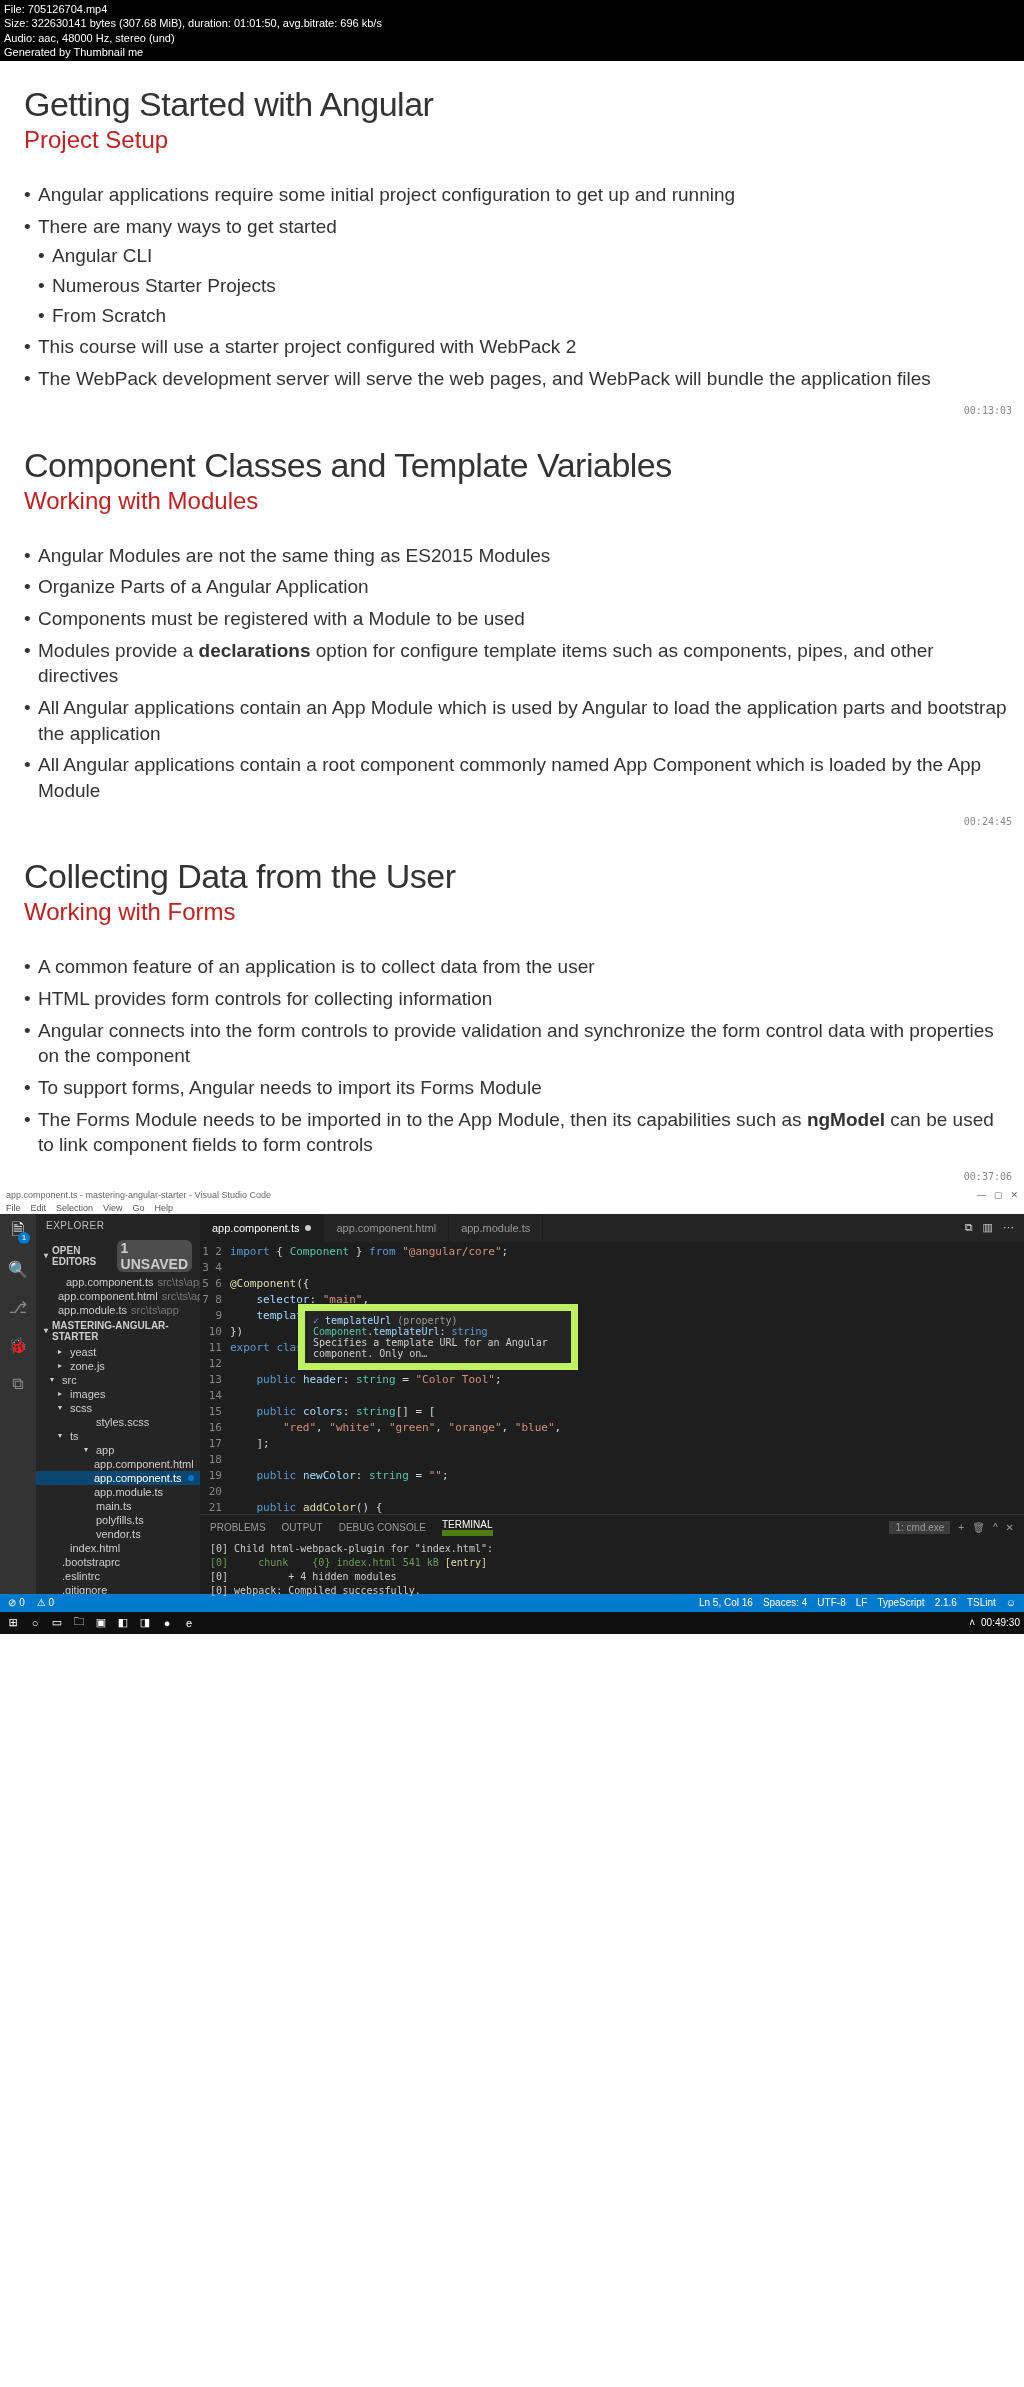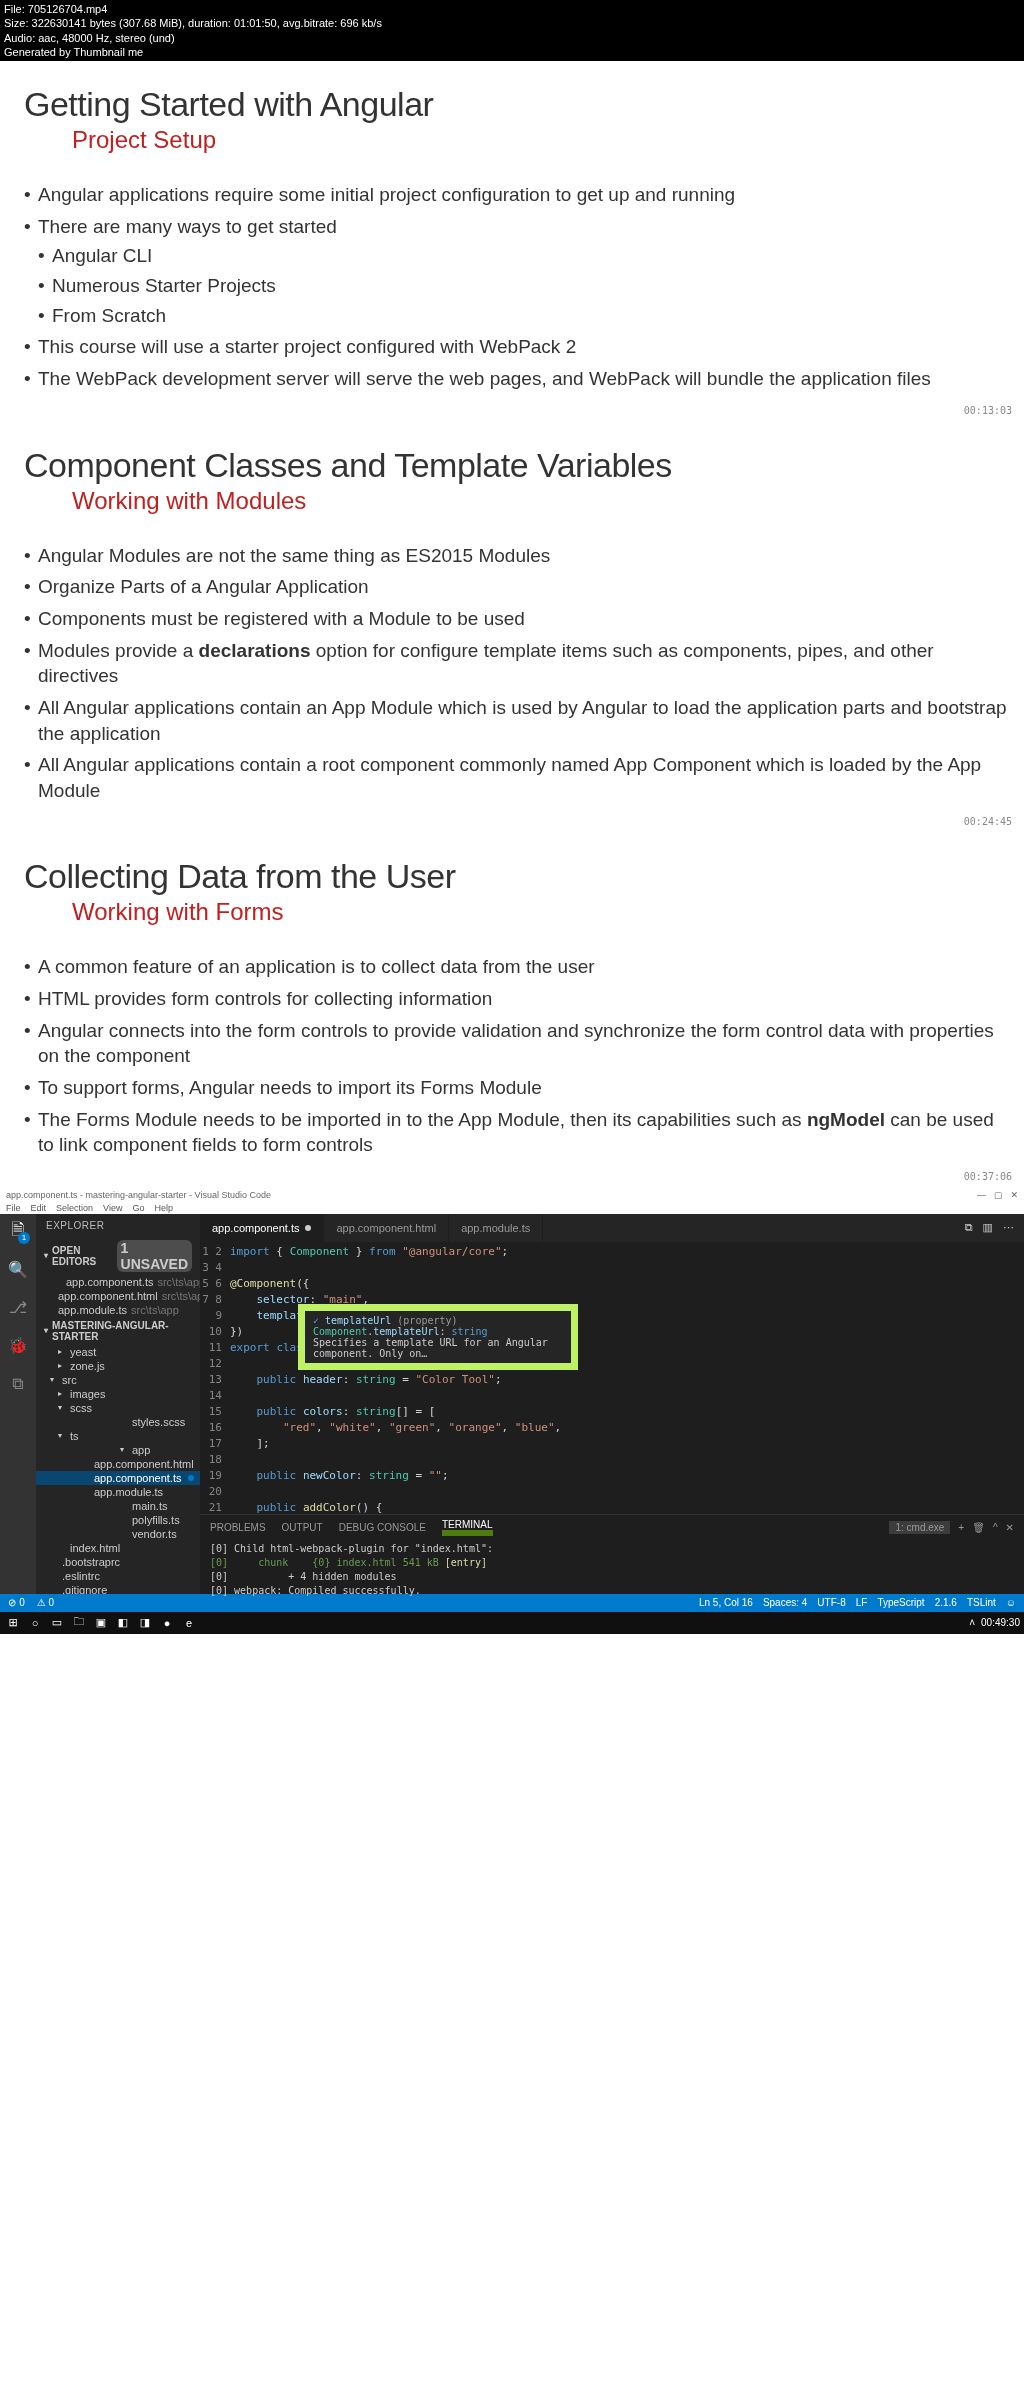--- a/index.html
+++ b/index.html
@@ -1,20 +1,20 @@
 <!DOCTYPE html>
 <html><head>
 <meta charset="utf-8">
 <style>
   * { box-sizing: border-box; margin: 0; padding: 0; }
   body { font-family: "Segoe UI", Arial, sans-serif; background: #fff; color: #333; width: 1024px; }
   .video-meta { background: #000; color: #fff; font-family: Arial, sans-serif; font-size: 11px; padding: 2px 4px; line-height: 1.3; }
   .slide { padding: 24px 16px 24px 24px; position: relative; }
   .slide h1 { font-size: 34px; font-weight: 300; color: #333; margin-bottom: 2px; letter-spacing: -0.5px; }
-  .slide h2 { font-size: 24px; font-weight: 400; color: #c02020; margin-bottom: 28px; margin-left: 48px; }
+  .slide h2 { font-size: 24px; font-weight: 400; color: #c02020; margin-bottom: 28px; }
   .slide ul { list-style: none; padding-left: 0; }
   .slide > ul > li { font-size: 19px; color: #333; margin-bottom: 6px; line-height: 1.35; position: relative; padding-left: 14px; }
   .slide > ul > li::before { content: "•"; position: absolute; left: 0; top: 0; color: #333; }
   .slide > ul > li > ul { margin-top: 4px; }
   .slide > ul > li > ul > li { font-size: 19px; color: #333; margin-bottom: 4px; padding-left: 14px; position: relative; }
   .slide > ul > li > ul > li::before { content: "•"; position: absolute; left: 0; top: 0; color: #333; }
   .timestamp { position: absolute; right: 12px; bottom: 6px; font-size: 10px; color: #888; font-family: monospace; }
   .bold { font-weight: 700; }
 
   
@@ -31,21 +31,21 @@
   .sidebar-title { padding: 6px 10px; font-size: 10px; color: #bbb; letter-spacing: 0.5px; }
   .sidebar-section { padding: 3px 8px; font-size: 10px; color: #ccc; font-weight: 600; display: flex; align-items: center; gap: 4px; }
   .sidebar-section .chev { font-size: 8px; }
   .sidebar-section .badge2 { background: #4d4d4d; color: #ccc; font-size: 14px; padding: 0 4px; border-radius: 6px; margin-left: auto; }
   .tree { flex: 1; overflow: hidden; font-size: 11px; }
   .tree-item { padding: 1px 0 1px 14px; color: #ccc; white-space: nowrap; display: flex; align-items: center; gap: 4px; }
   .tree-item.selected { background: #094771; color: #fff; }
   .tree-item .chev { width: 8px; font-size: 8px; }
   .tree-item .dot { width: 6px; height: 6px; border-radius: 50%; background: #007acc; margin-left: auto; margin-right: 6px; }
   .indent1 { padding-left: 22px; }
-  .indent2 { padding-left: 48px; margin-left: 36px; }
+  .indent2 { padding-left: 48px; }
   .indent3 { padding-left: 46px; }
   .editor-area { flex: 1; display: flex; flex-direction: column; background: #1e1e1e; }
   .tabs { display: flex; background: #252526; height: 28px; align-items: stretch; }
   .tab { padding: 0 12px; display: flex; align-items: center; gap: 6px; color: #999; font-size: 11px; border-right: 1px solid #1e1e1e; }
   .tab.active { background: #1e1e1e; color: #fff; }
   .tab .mod { width: 6px; height: 6px; border-radius: 50%; background: #ccc; }
   .tab-actions { margin-left: auto; display: flex; gap: 10px; padding: 0 10px; align-items: center; color: #ccc; }
   .code { flex: 1; display: flex; font-family: Consolas, monospace; font-size: 11px; overflow: hidden; position: relative; }
   .gutter { width: 30px; text-align: right; color: #858585; padding-right: 8px; line-height: 16px; padding-top: 2px; }
   .code-lines { flex: 1; line-height: 16px; padding-top: 2px; white-space: pre; color: #d4d4d4; }

